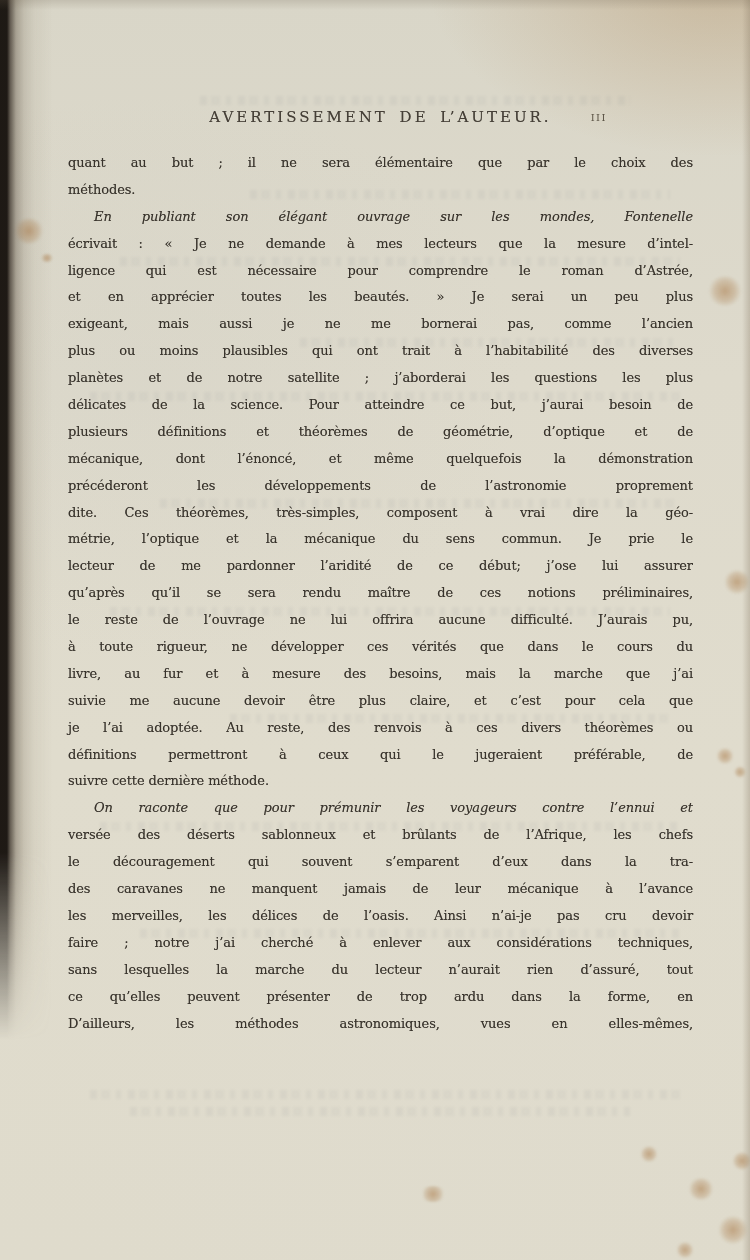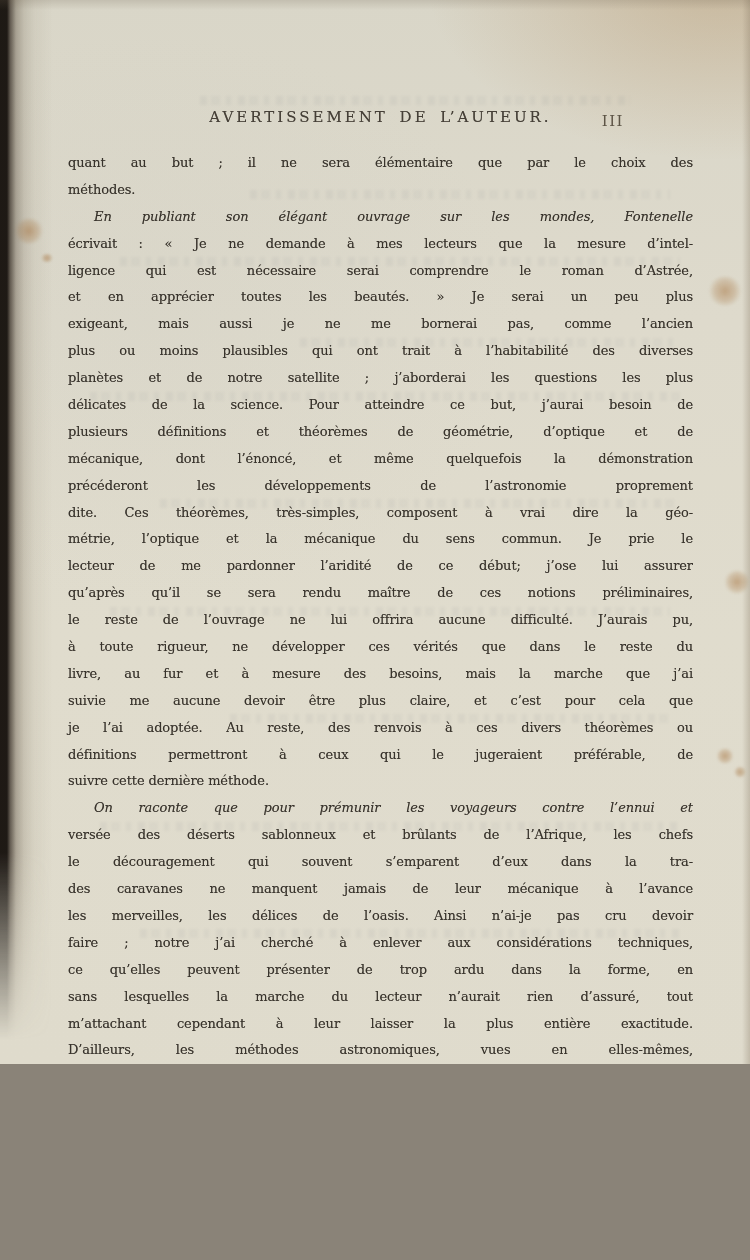--- a/index.html
+++ b/index.html
@@ -4,21 +4,21 @@
 <style>
   html,body{margin:0;padding:0;}
   body{
     width:750px;height:1260px;
     font-family:"DejaVu Serif","Liberation Serif",serif;
     background:#8a8378;
     overflow:hidden;
   }
   .page{
     position:relative;
-    width:750px;height:1064px;
+    width:750px;height:1260px;
     background:
       radial-gradient(ellipse 420px 260px at 96% -2%, rgba(176,141,96,.42), rgba(176,141,96,0) 70%),
       radial-gradient(ellipse 500px 380px at 20% 30%, rgba(200,200,190,.18), rgba(200,200,190,0) 75%),
       radial-gradient(ellipse 600px 500px at 60% 80%, rgba(224,220,206,.5), rgba(224,220,206,0) 80%),
       linear-gradient(180deg,#d9d6c8 0%,#dedacc 30%,#e0dccd 60%,#dfdbcc 100%);
     overflow:hidden;
   }
   
   .edge-left{
     position:absolute;left:0;top:0;width:52px;height:1040px;
@@ -47,22 +47,22 @@
   .header{
     position:relative;height:30px;margin-bottom:12px;
   }
   .header .title{
     display:block;text-align:center;
     font-size:15px;letter-spacing:3px;word-spacing:4px;
     color:#453f37;
     text-shadow:0 0 .5px rgba(69,63,55,.55);
   }
   .header .pageno{
-    position:absolute;right:69px;top:4px;
-    font-size:15px;letter-spacing:1.5px;color:#5c5446;
+    position:absolute;right:86px;top:4px;
+    font-size:10px;letter-spacing:1.5px;color:#5c5446;
   }
   .textblock{
     font-size:13px;
     letter-spacing:-0.1px;
     text-shadow:0 0 .55px rgba(56,51,44,.5);
   }
   .line{
     height:26.9px;line-height:26.9px;
     text-align:justify;text-align-last:justify;
     white-space:nowrap;
@@ -126,45 +126,44 @@
   <div class="content">
     <div class="header">
       <span class="title">AVERTISSEMENT DE L’AUTEUR.</span>
       <span class="pageno">III</span>
     </div>
     <div class="textblock">
         <div class="line"><span>quant au but ; il ne sera élémentaire que par le choix des</span></div>
         <div class="line no-just"><span>méthodes.</span></div>
         <div class="line indent"><span>En publiant son élégant ouvrage sur les mondes, Fontenelle</span></div>
         <div class="line"><span>écrivait : « Je ne demande à mes lecteurs que la mesure d’intel-</span></div>
-        <div class="line"><span>ligence qui est nécessaire serai comprendre le roman d’</span><span class="it">Astrée</span><span>,</span></div>
+        <div class="line"><span>ligence qui est nécessaire pour comprendre le roman d’</span><span class="it">Astrée</span><span>,</span></div>
         <div class="line"><span>et en apprécier toutes les beautés. » Je serai un peu plus</span></div>
         <div class="line"><span>exigeant, mais aussi je ne me bornerai pas, comme l’ancien</span></div>
         <div class="line"><span>plus ou moins plausibles qui ont trait à </span><span class="it">l’habitabilité</span><span> des diverses</span></div>
         <div class="line"><span>planètes et de notre satellite ; j’aborderai les questions les plus</span></div>
         <div class="line"><span>délicates de la science. Pour atteindre ce but, j’aurai besoin de</span></div>
         <div class="line"><span>plusieurs définitions et théorèmes de géométrie, d’optique et de</span></div>
         <div class="line"><span>mécanique, dont l’énoncé, et même quelquefois la démonstration</span></div>
         <div class="line"><span>précéderont les développements de l’astronomie proprement</span></div>
         <div class="line"><span>dite. Ces théorèmes, très-simples, composent à vrai dire la géo-</span></div>
         <div class="line"><span>métrie, l’optique et la mécanique du sens commun. Je prie le</span></div>
         <div class="line"><span>lecteur de me pardonner l’aridité de ce début; j’ose lui assurer</span></div>
         <div class="line"><span>qu’après qu’il se sera rendu maître de ces notions préliminaires,</span></div>
         <div class="line"><span>le reste de l’ouvrage ne lui offrira aucune difficulté. J’aurais pu,</span></div>
-        <div class="line"><span>à toute rigueur, ne développer ces vérités que dans le reste du</span></div>
+        <div class="line"><span>à toute rigueur, ne développer ces vérités que dans le cours du</span></div>
         <div class="line"><span>livre, au fur et à mesure des besoins, mais la marche que j’ai</span></div>
         <div class="line"><span>suivie me aucune devoir être plus claire, et c’est pour cela que</span></div>
         <div class="line"><span>je l’ai adoptée. Au reste, des renvois à ces divers théorèmes ou</span></div>
         <div class="line"><span>définitions permettront à ceux qui le jugeraient préférable, de</span></div>
         <div class="line no-just"><span>suivre cette dernière méthode.</span></div>
         <div class="line indent"><span>On raconte que pour prémunir les voyageurs contre l’ennui et</span></div>
         <div class="line"><span>versée des déserts sablonneux et brûlants de l’Afrique, les chefs</span></div>
         <div class="line"><span>le découragement qui souvent s’emparent d’eux dans la tra-</span></div>
         <div class="line"><span>des caravanes ne manquent jamais de leur mécanique à l’avance</span></div>
         <div class="line"><span>les merveilles, les délices de l’oasis. Ainsi n’ai-je pas cru devoir</span></div>
         <div class="line"><span>faire ; notre j’ai cherché à enlever aux considérations techniques,</span></div>
+        <div class="line"><span>sans lesquelles la marche du lecteur n’aurait rien d’assuré, tout</span></div>
         <div class="line"><span>ce qu’elles peuvent présenter de trop ardu dans la forme, en</span></div>
-        <div class="line"><span>sans lesquelles la marche du lecteur n’aurait rien d’assuré, tout</span></div>
-        <div class="line"><span>m’attachant cependant à leur laisser la plus entière exactitude.</span></div>
         <div class="line"><span>D’ailleurs, les méthodes astronomiques, vues en elles-mêmes,</span></div>
       </div>
   </div>
 </div>
 
 </body></html>

